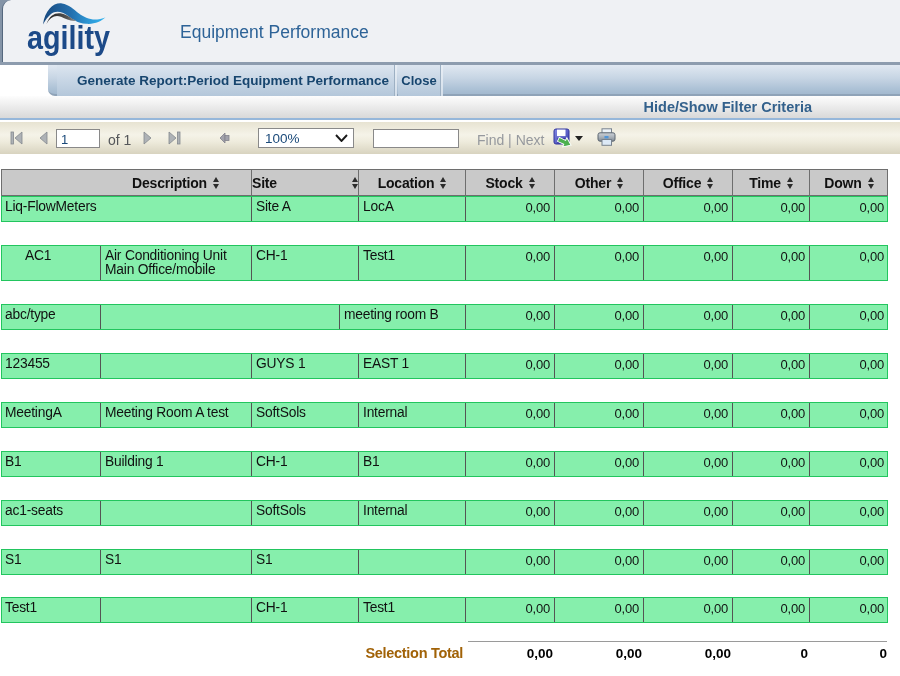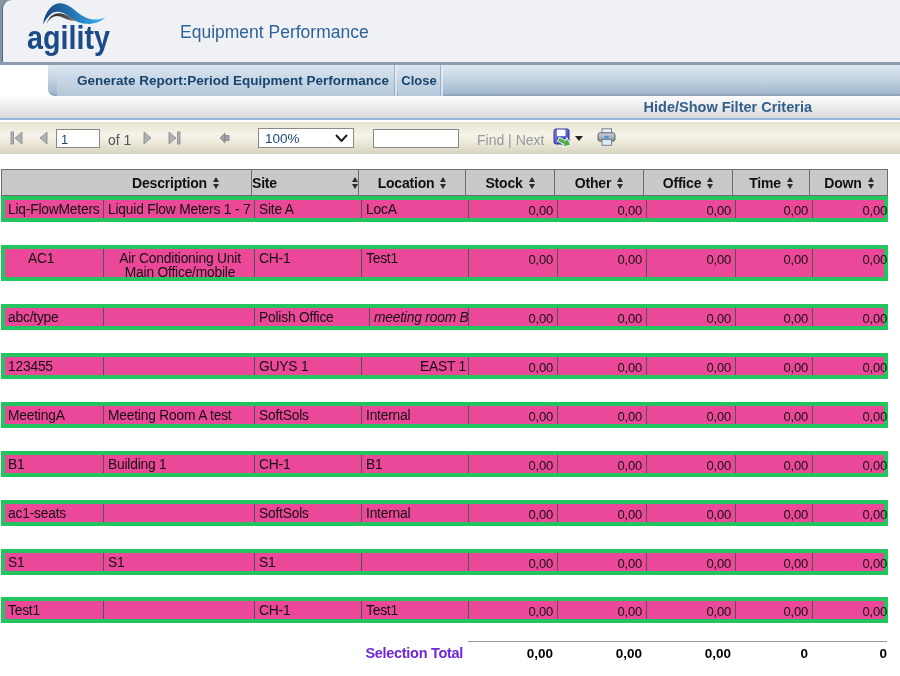--- a/index.html
+++ b/index.html
@@ -21,27 +21,27 @@
 #rvbar{position:absolute;left:0;top:122px;width:900px;height:32px;background:linear-gradient(#e7e3d2,#f5f3e8 40%,#eeebdc 62%,#d8d3bf);}
 #rvbar .box{position:absolute;background:#fff;border:1px solid #898989;}
 #rvbar .gtxt{position:absolute;font-size:14px;color:#55575a;}
 
 #thead{position:absolute;left:1px;top:169px;width:887px;height:27px;background:#c9c9c9;border:1px solid #6e6e6e;}
 .hc{position:absolute;top:0;height:25px;border-left:1px solid #6e6e6e;display:flex;align-items:center;font-weight:bold;font-size:14px;color:#111;letter-spacing:-0.2px;}
 .hc:first-child{border-left:none;}
 .hc .sort{display:inline-flex;flex-direction:column;margin-left:6px;row-gap:2px;}
 .hc .up{width:0;height:0;border-left:3.5px solid transparent;border-right:3.5px solid transparent;border-bottom:5px solid #2b2b2b;}
 .hc .dn{width:0;height:0;border-left:3.5px solid transparent;border-right:3.5px solid transparent;border-top:5px solid #2b2b2b;}
-.row{position:absolute;left:1px;width:887px;background:#ec4899;border:4px solid #22c55e;}
+.row{position:absolute;left:1px;width:887px;background:#86efac;border:1px solid #22c55e;}
 .c{position:absolute;top:0;bottom:0;border-left:1px solid #545454;font-size:13.8px;color:#111;padding-top:3px;line-height:13.5px;letter-spacing:-0.2px;}
 .c:first-child{border-left:none;}
 .c.t{padding-left:4px;padding-right:2px;}
 .c.n{text-align:right;padding-right:4px;padding-top:4px;font-size:13px;}
 #totline{position:absolute;left:468px;top:641px;width:419px;height:1px;background:#9a9a9a;}
-#totlbl{position:absolute;left:355px;width:108px;top:645px;font-weight:bold;font-size:14.5px;color:#6d28d9;text-align:right;letter-spacing:-0.3px;}
+#totlbl{position:absolute;left:355px;width:108px;top:645px;font-weight:bold;font-size:14.5px;color:#a16207;text-align:right;letter-spacing:-0.3px;}
 .tc{position:absolute;top:646px;font-weight:bold;font-size:13.5px;color:#000;text-align:right;padding-right:0px;}
 </style></head>
 <body>
 <div id="slate"></div>
 <div id="panel"></div>
 <div id="logo">
 <svg width="100" height="62" viewBox="0 0 100 62">
   <defs>
     <linearGradient id="sw1" x1="0" y1="0" x2="1" y2="0">
       <stop offset="0" stop-color="#17497f"></stop>
@@ -183,56 +183,54 @@
     <div class="hc" style="left:807px;width:79px;justify-content:center;">
       <span>Down</span>
       <span class="sort">
         <i class="up"></i>
         <i class="dn"></i>
       </span>
     </div>
   </div>
 <div class="row" style="top:196px;height:26px;">
     <div class="c t" style="left:-1px;width:99px;">Liq-FlowMeters</div>
-    <div class="c t" style="left:98px;width:151px;">Liquid Flow Meters 1 - 7</div>
     <div class="c t" style="left:249px;width:107px;">Site A</div>
     <div class="c t" style="left:356px;width:107px;">LocA</div>
     <div class="c n" style="left:463px;width:89px;">0,00</div>
     <div class="c n" style="left:552px;width:89px;">0,00</div>
     <div class="c n" style="left:641px;width:89px;">0,00</div>
     <div class="c n" style="left:730px;width:77px;">0,00</div>
     <div class="c n" style="left:807px;width:79px;">0,00</div>
   </div>
 <div class="row" style="top:245px;height:36px;">
     <div class="c t" style="left:-1px;width:99px;margin-left:20px;">AC1</div>
-    <div class="c t" style="left:98px;width:151px;text-align:center;">Air Conditioning Unit<br>Main Office/mobile</div>
+    <div class="c t" style="left:98px;width:151px;">Air Conditioning Unit<br>Main Office/mobile</div>
     <div class="c t" style="left:249px;width:107px;">CH-1</div>
     <div class="c t" style="left:356px;width:107px;">Test1</div>
     <div class="c n" style="left:463px;width:89px;">0,00</div>
     <div class="c n" style="left:552px;width:89px;">0,00</div>
     <div class="c n" style="left:641px;width:89px;">0,00</div>
     <div class="c n" style="left:730px;width:77px;">0,00</div>
     <div class="c n" style="left:807px;width:79px;">0,00</div>
   </div>
 <div class="row" style="top:304px;height:26px;">
     <div class="c t" style="left:-1px;width:99px;">abc/type</div>
     <div class="c t" style="left:98px;width:151px;"></div>
-    <div class="c t" style="left:249px;width:107px;">Polish Office</div>
-    <div class="c t" style="left:364px;width:107px;font-style:italic;">meeting room B</div>
+    <div class="c t" style="left:337px;width:107px;">meeting room B</div>
     <div class="c n" style="left:463px;width:89px;">0,00</div>
     <div class="c n" style="left:552px;width:89px;">0,00</div>
     <div class="c n" style="left:641px;width:89px;">0,00</div>
     <div class="c n" style="left:730px;width:77px;">0,00</div>
     <div class="c n" style="left:807px;width:79px;">0,00</div>
   </div>
 <div class="row" style="top:353px;height:26px;">
     <div class="c t" style="left:-1px;width:99px;">123455</div>
     <div class="c t" style="left:98px;width:151px;"></div>
     <div class="c t" style="left:249px;width:107px;">GUYS 1</div>
-    <div class="c t" style="left:356px;width:107px;text-align:right;">EAST 1</div>
+    <div class="c t" style="left:356px;width:107px;">EAST 1</div>
     <div class="c n" style="left:463px;width:89px;">0,00</div>
     <div class="c n" style="left:552px;width:89px;">0,00</div>
     <div class="c n" style="left:641px;width:89px;">0,00</div>
     <div class="c n" style="left:730px;width:77px;">0,00</div>
     <div class="c n" style="left:807px;width:79px;">0,00</div>
   </div>
 <div class="row" style="top:402px;height:26px;">
     <div class="c t" style="left:-1px;width:99px;">MeetingA</div>
     <div class="c t" style="left:98px;width:151px;">Meeting Room A test</div>
     <div class="c t" style="left:249px;width:107px;">SoftSols</div>

